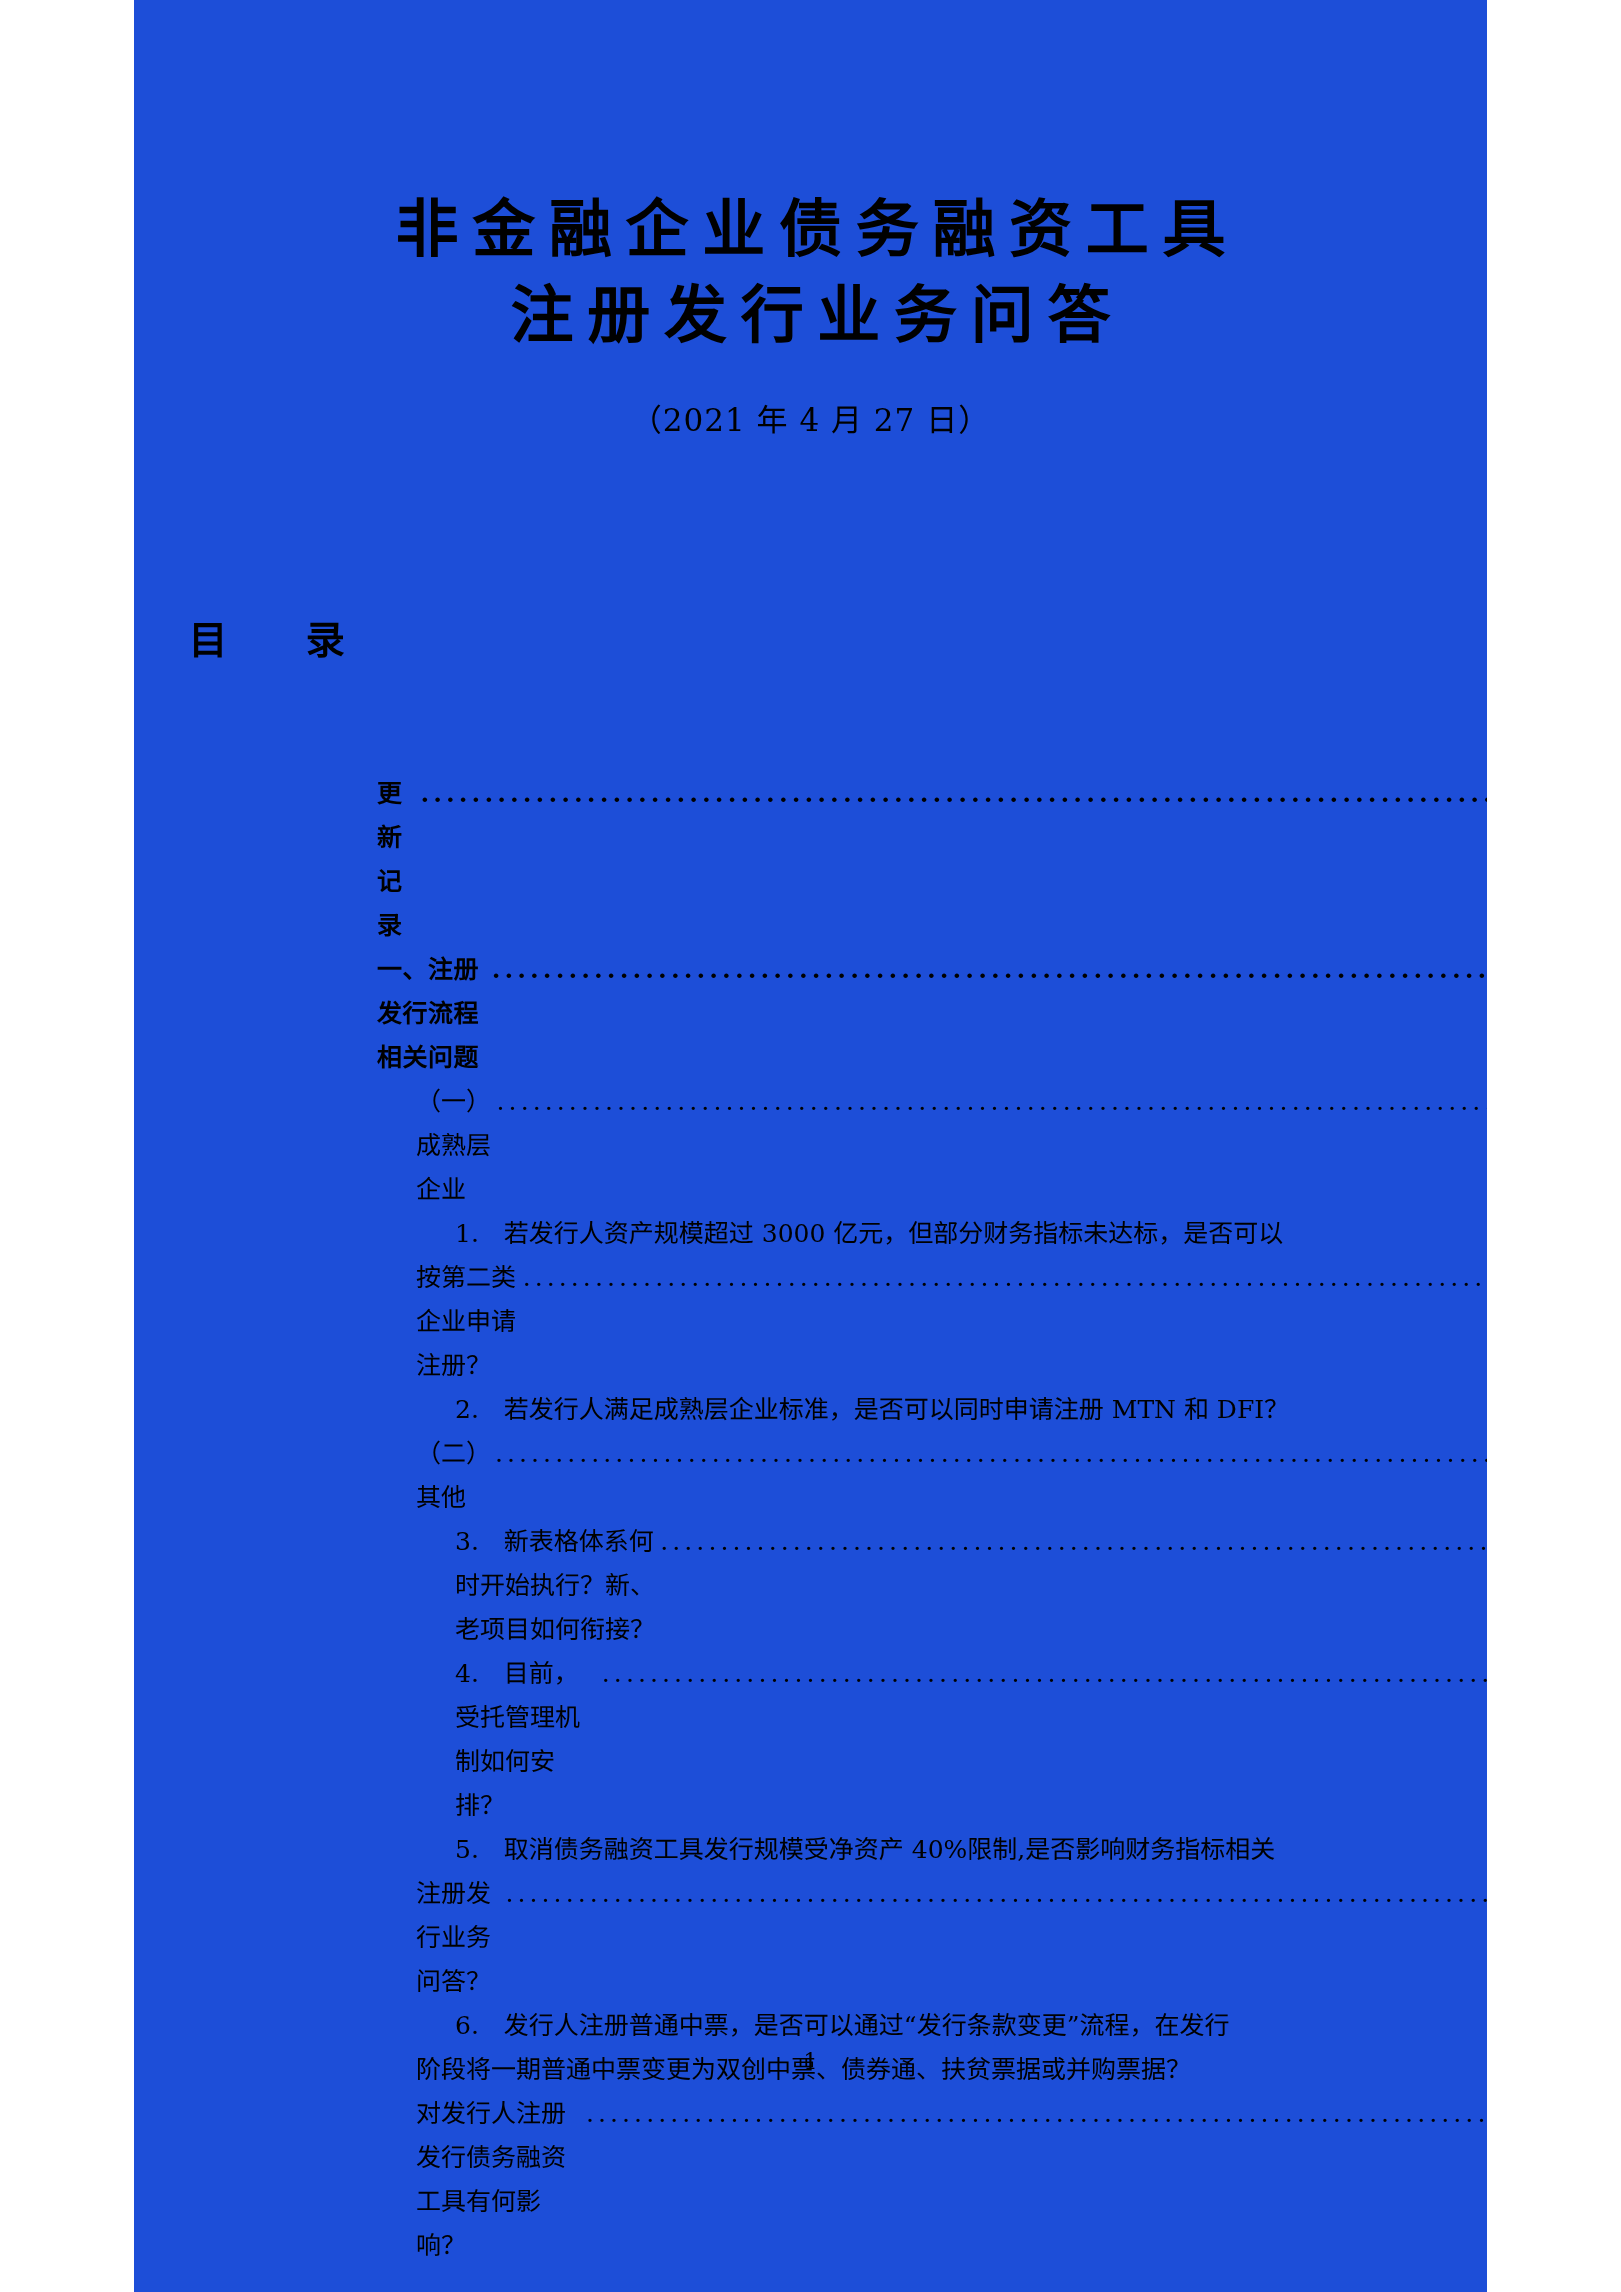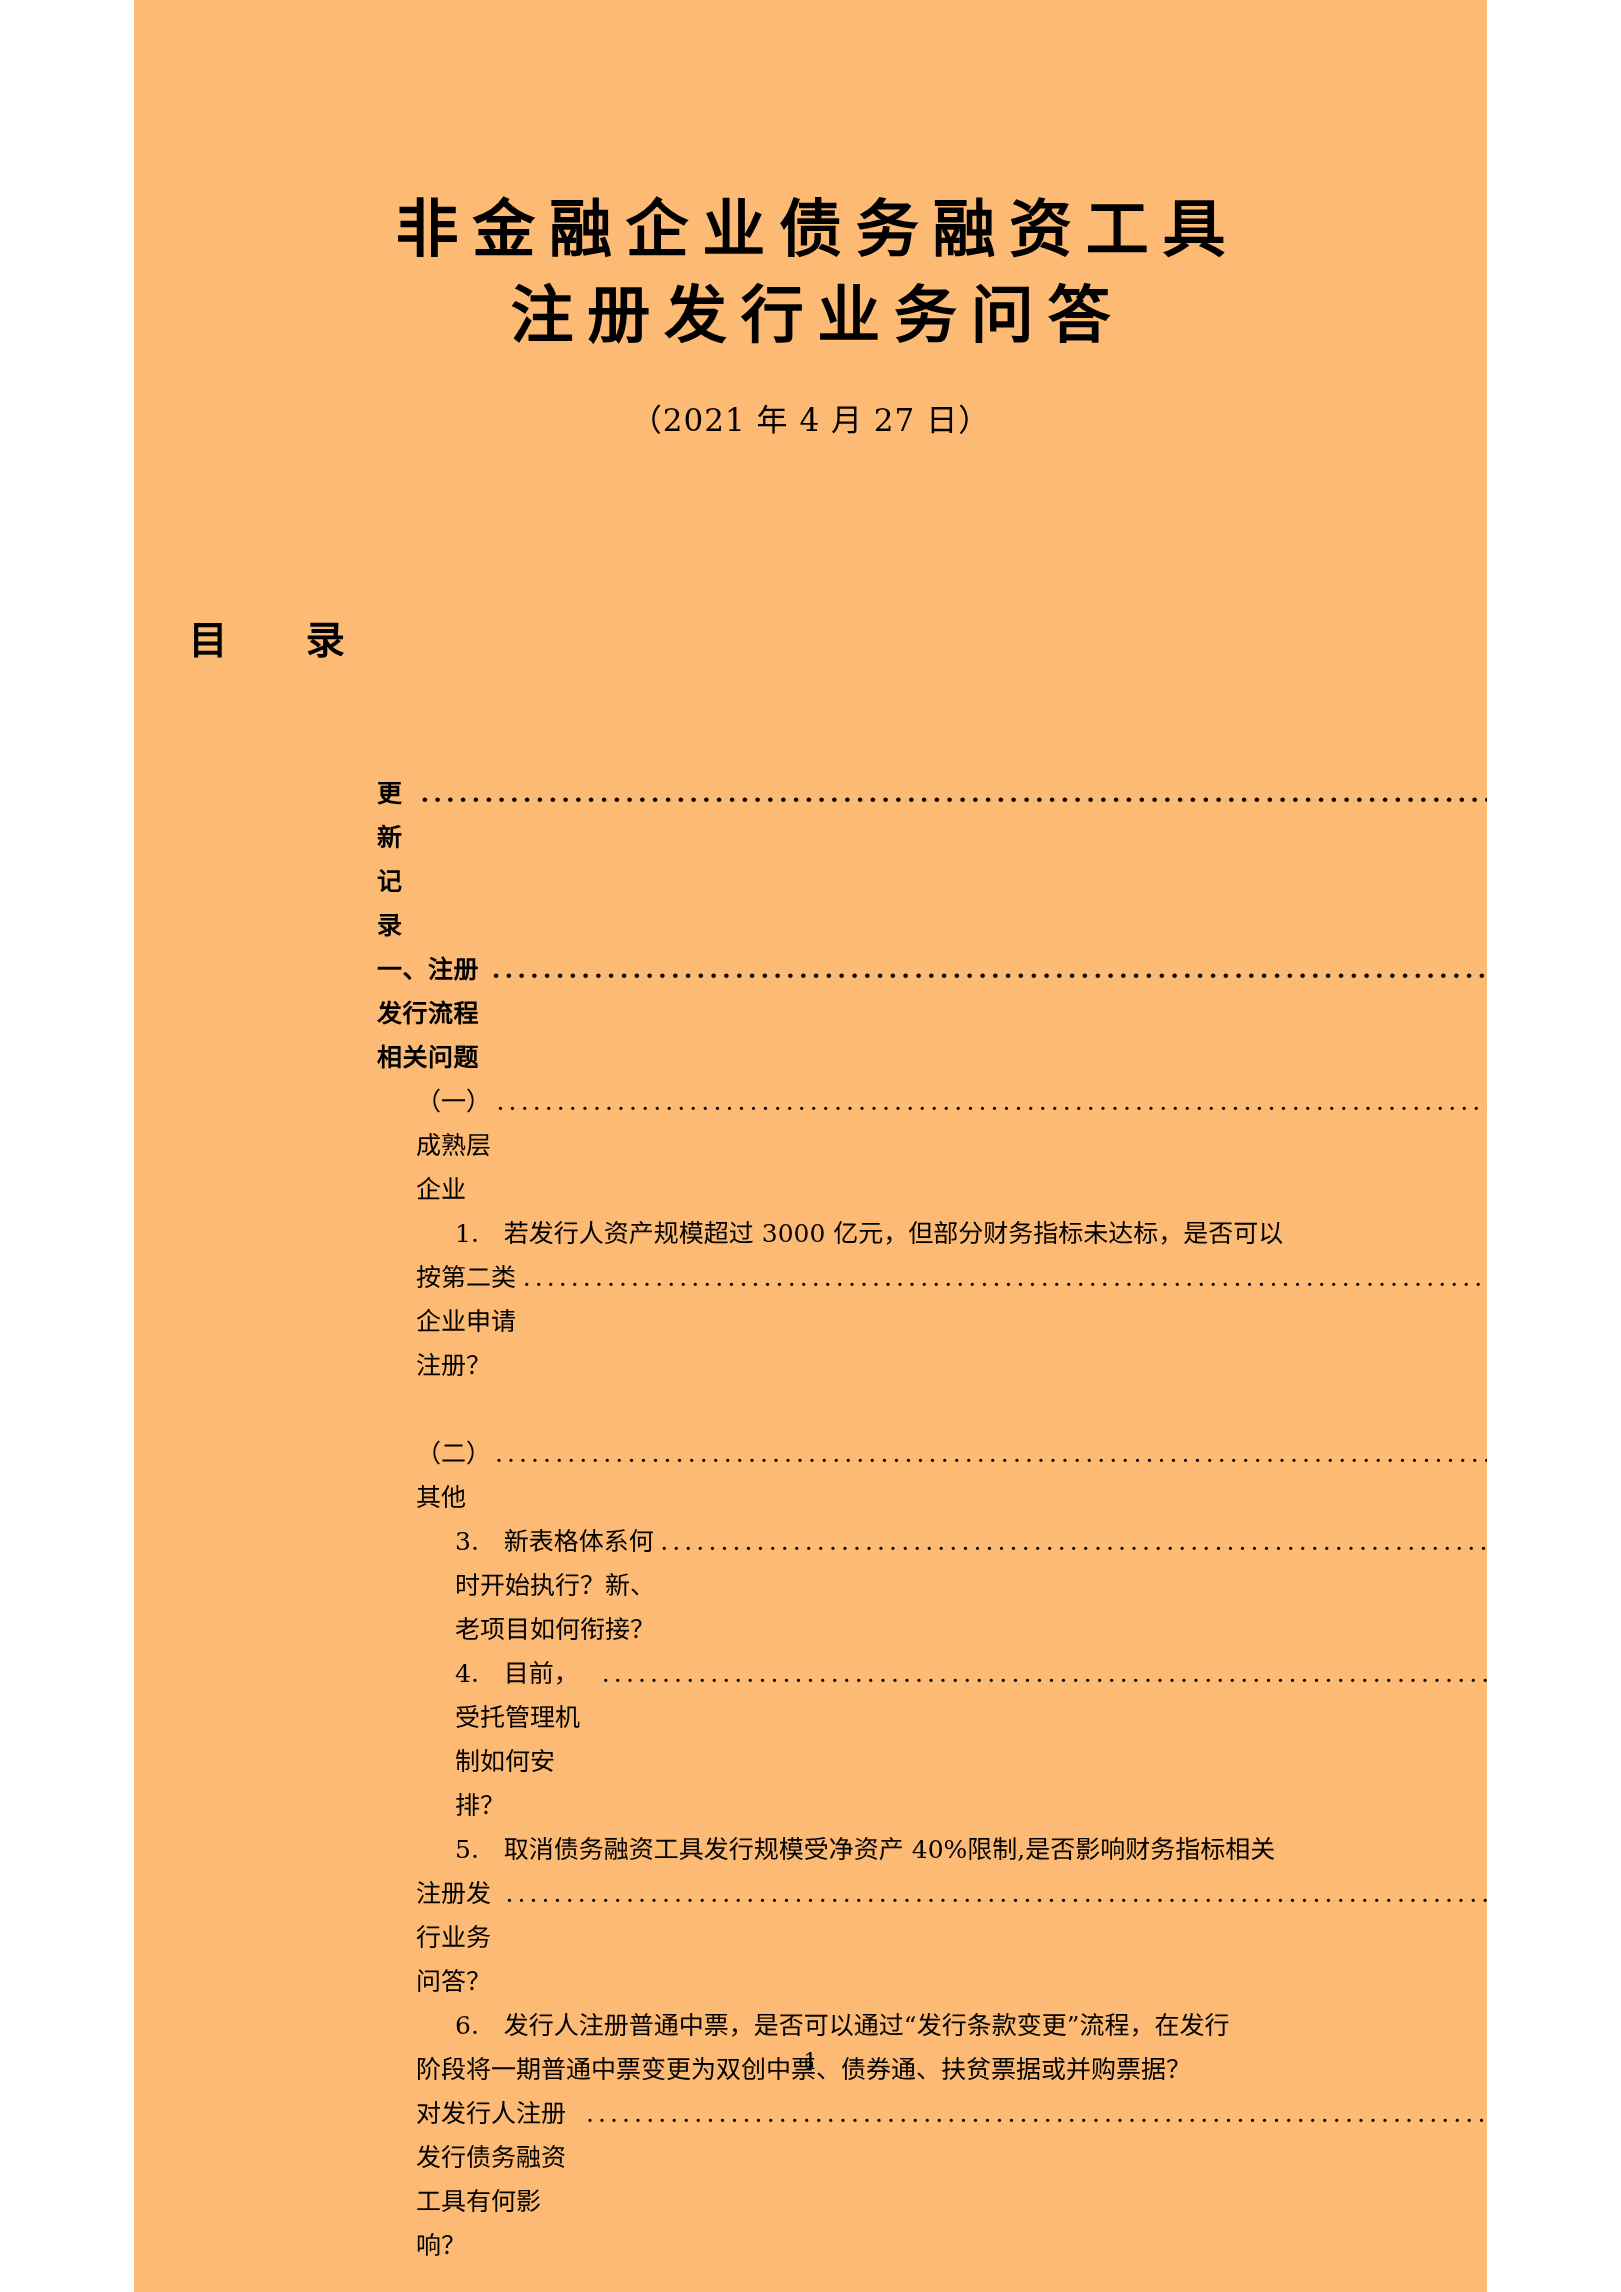--- a/index.html
+++ b/index.html
@@ -9,21 +9,21 @@
     background: #ffffff;
   }
   body {
     font-family: "DejaVu Serif", "Liberation Serif", serif;
     color: #000000;
   }
   .page {
     position: relative;
     width: 1353px;
     height: 2293px;
-    background: #fdba74;
+    background: #1d4ed8;
     margin: 0 auto;
     overflow: hidden;
     box-sizing: border-box;
   }
 
   
   .title-block {
     position: absolute;
     left: 0;
     right: 0;
@@ -156,20 +156,21 @@
           <span class="fill"></span>
         </div>
         <div class="physline">
           <span class="body">按第二类企业申请注册？</span>
           <span class="dots">...........................................................................................................................................................................................................................</span>
           <span class="pg">6</span>
         </div>
       </div>
       <div class="toc-entry lvl3">
         <div class="physline nod" style="padding-left: 39px;">
+          <span class="body">2.　若发行人满足成熟层企业标准，是否可以同时申请注册 MTN 和 DFI？</span>
           <span class="fill"></span>
           <span class="pg">6</span>
         </div>
       </div>
       <div class="toc-entry lvl2">
         <div class="physline">
           <span class="body">（二）其他</span>
           <span class="dots">...........................................................................................................................................................................................................................</span>
           <span class="pg">6</span>
         </div>

